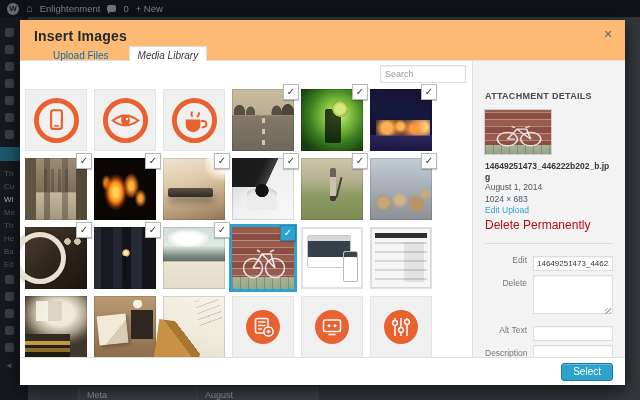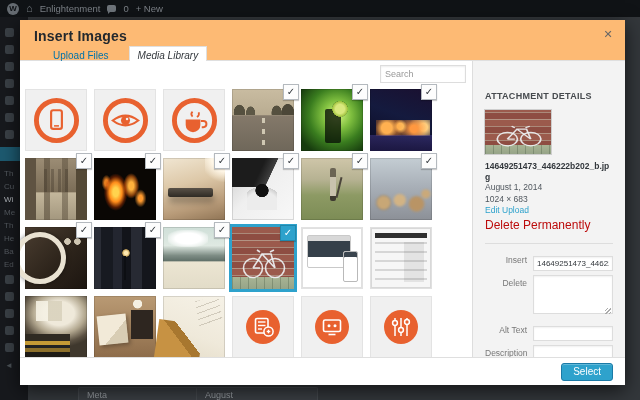--- a/index.html
+++ b/index.html
@@ -322,21 +322,21 @@
             </g>
           </svg>
         </div>
       <div class="fn">14649251473_446222b202_b.jpg</div>
       <div class="meta-line">August 1, 2014</div>
       <div class="meta-line">1024 × 683</div>
       <div class="link-edit">Edit Upload</div>
       <div class="link-del">Delete Permanently</div>
       <div class="fields">
           <div class="frow">
-            <label class="flabel">Insert</label>
+            <label class="flabel">Edit</label>
             <div class="fctrl"><input value="14649251473_446222b202_" style=""></div>
           </div>
           <div class="frow">
             <label class="flabel">Delete</label>
             <div class="fctrl"><textarea style=""></textarea><span class="grip"></span></div>
           </div>
           <div class="frow">
             <label class="flabel">Alt Text</label>
             <div class="fctrl"><input style=""></div>
           </div>

